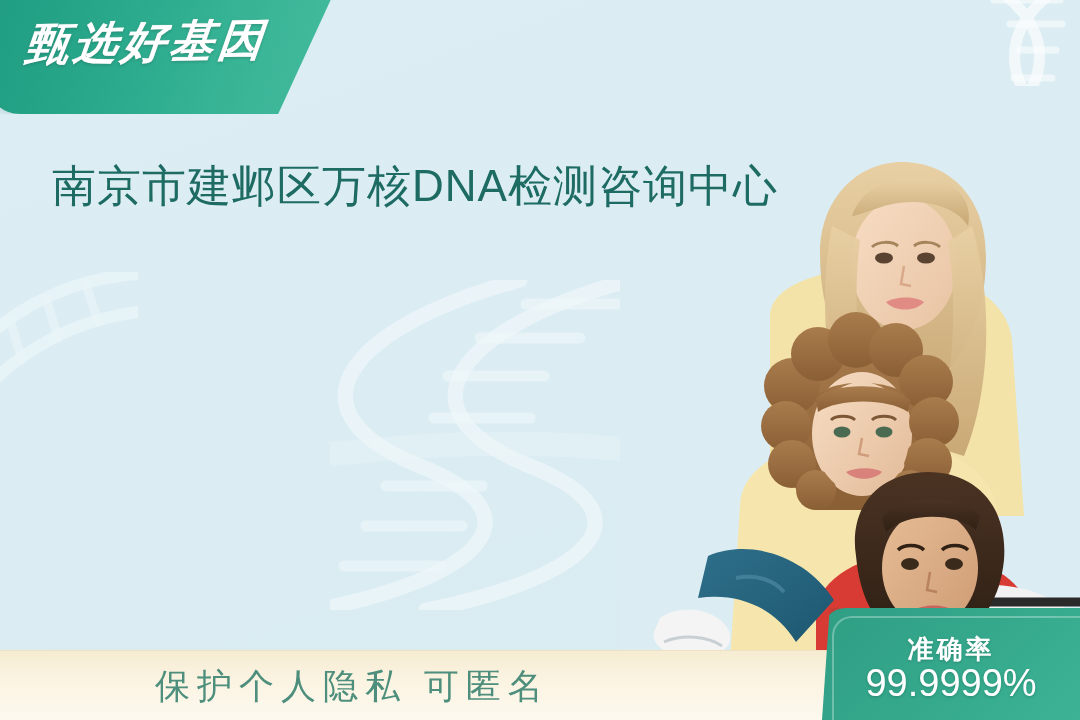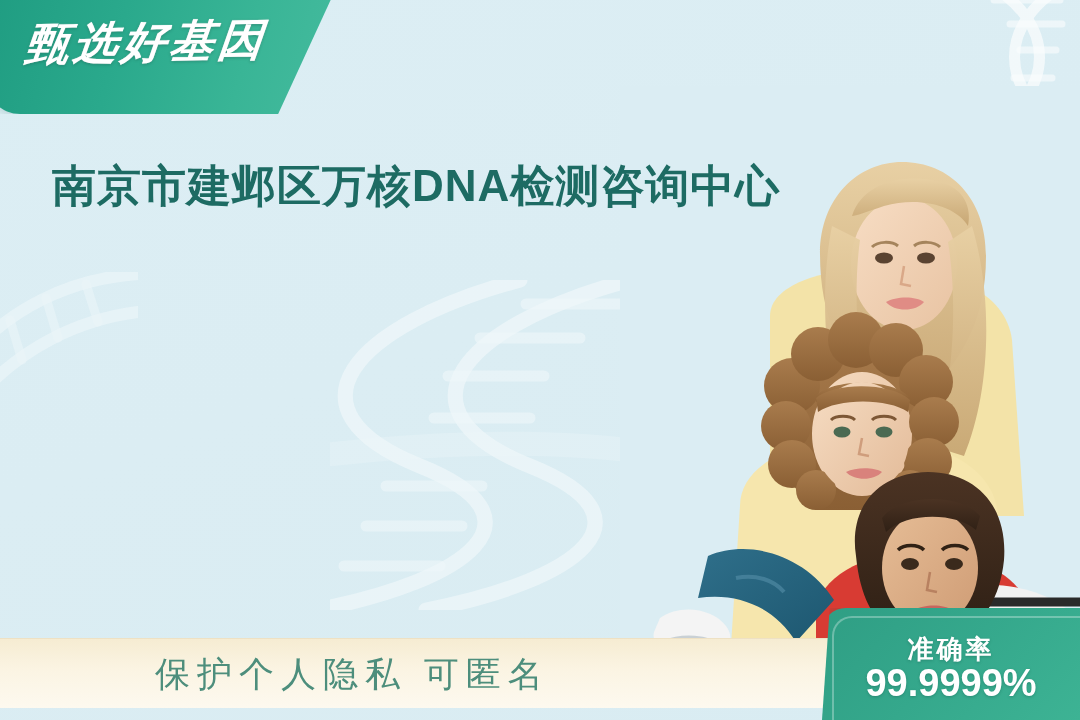--- a/index.html
+++ b/index.html
@@ -56,40 +56,40 @@
     transform:skewX(-7deg) rotate(-1.2deg);
     white-space:nowrap;
   }
 
   
   #headline {
     position:absolute; left:52px; top:158px;
     width:780px;
     color:#1d6b63;
     font-size:44px;
-    font-weight:700;
+    font-weight:400;
     line-height:1.28;
     letter-spacing:1px;
   }
 
   
   #body-copy {
     position:absolute; left:52px; top:372px;
     width:560px;
     color:#5e8188;
     font-size:29px;
     font-weight:300;
     line-height:1.77;
     letter-spacing:.5px;
   }
   #body-copy .line { display:block; white-space:nowrap; }
 
   
   #bottom-bar {
-    position:absolute; left:0; bottom:12px;
+    position:absolute; left:0; bottom:0;
     width:916px; height:70px;
     background:linear-gradient(180deg,#f6ecd2 0%,#fbf4e3 45%,#fdf9ef 100%);
     border-top:1px solid rgba(226,206,160,.55);
   }
   #privacy-text {
     position:absolute; left:155px; top:50%;
     transform:translateY(-50%);
     color:#4d8e7c;
     font-size:35px;
     font-weight:300;
@@ -122,21 +122,21 @@
     font-size:26px;
     font-weight:700;
     letter-spacing:3px;
     text-shadow:0 1px 3px rgba(12,70,58,.3);
   }
   #accuracy-value {
     position:absolute; left:0; right:0; top:54px;
     text-align:center;
     color:#ffffff;
     font-size:38px;
-    font-weight:700;
+    font-weight:400;
     letter-spacing:0px;
     text-shadow:0 1px 3px rgba(12,70,58,.3);
   }
 </style>
 </head>
 <body>
 
 <div id="poster">
 
   <div class="helix" id="helix-topright">

